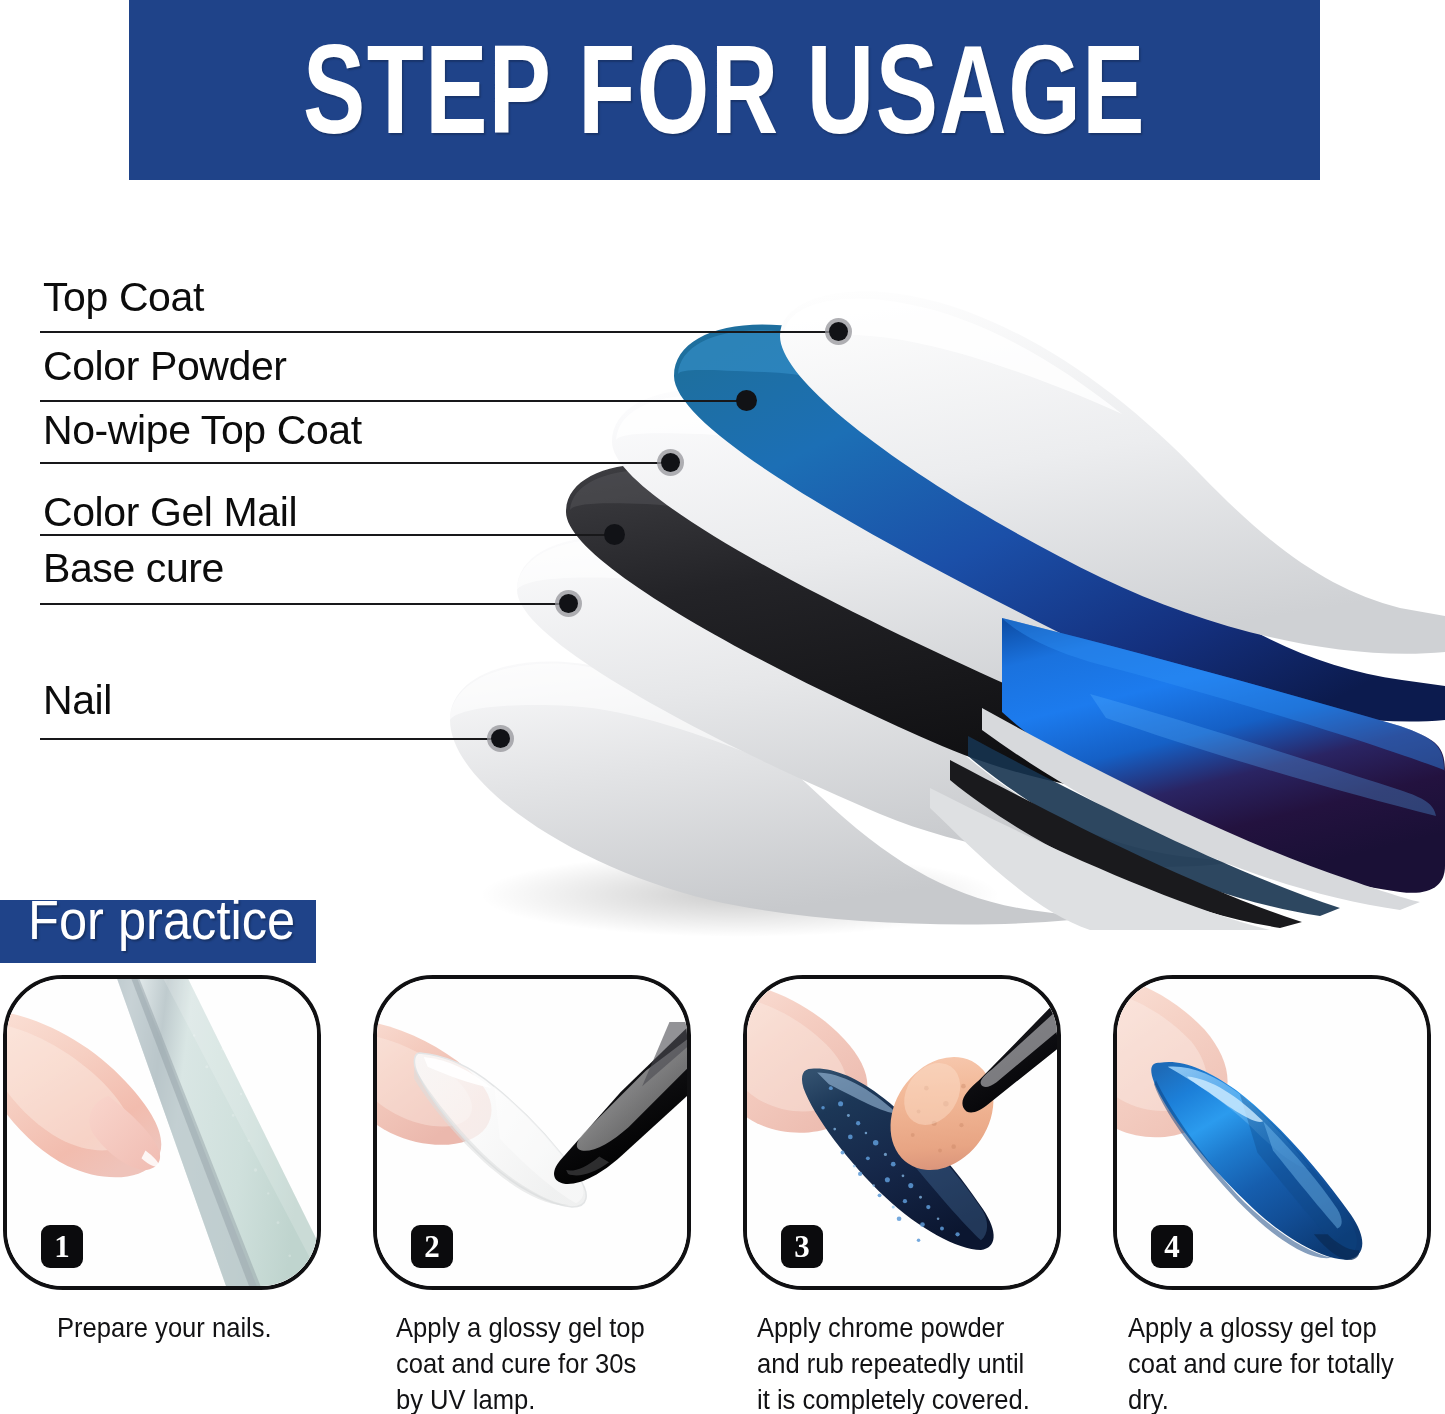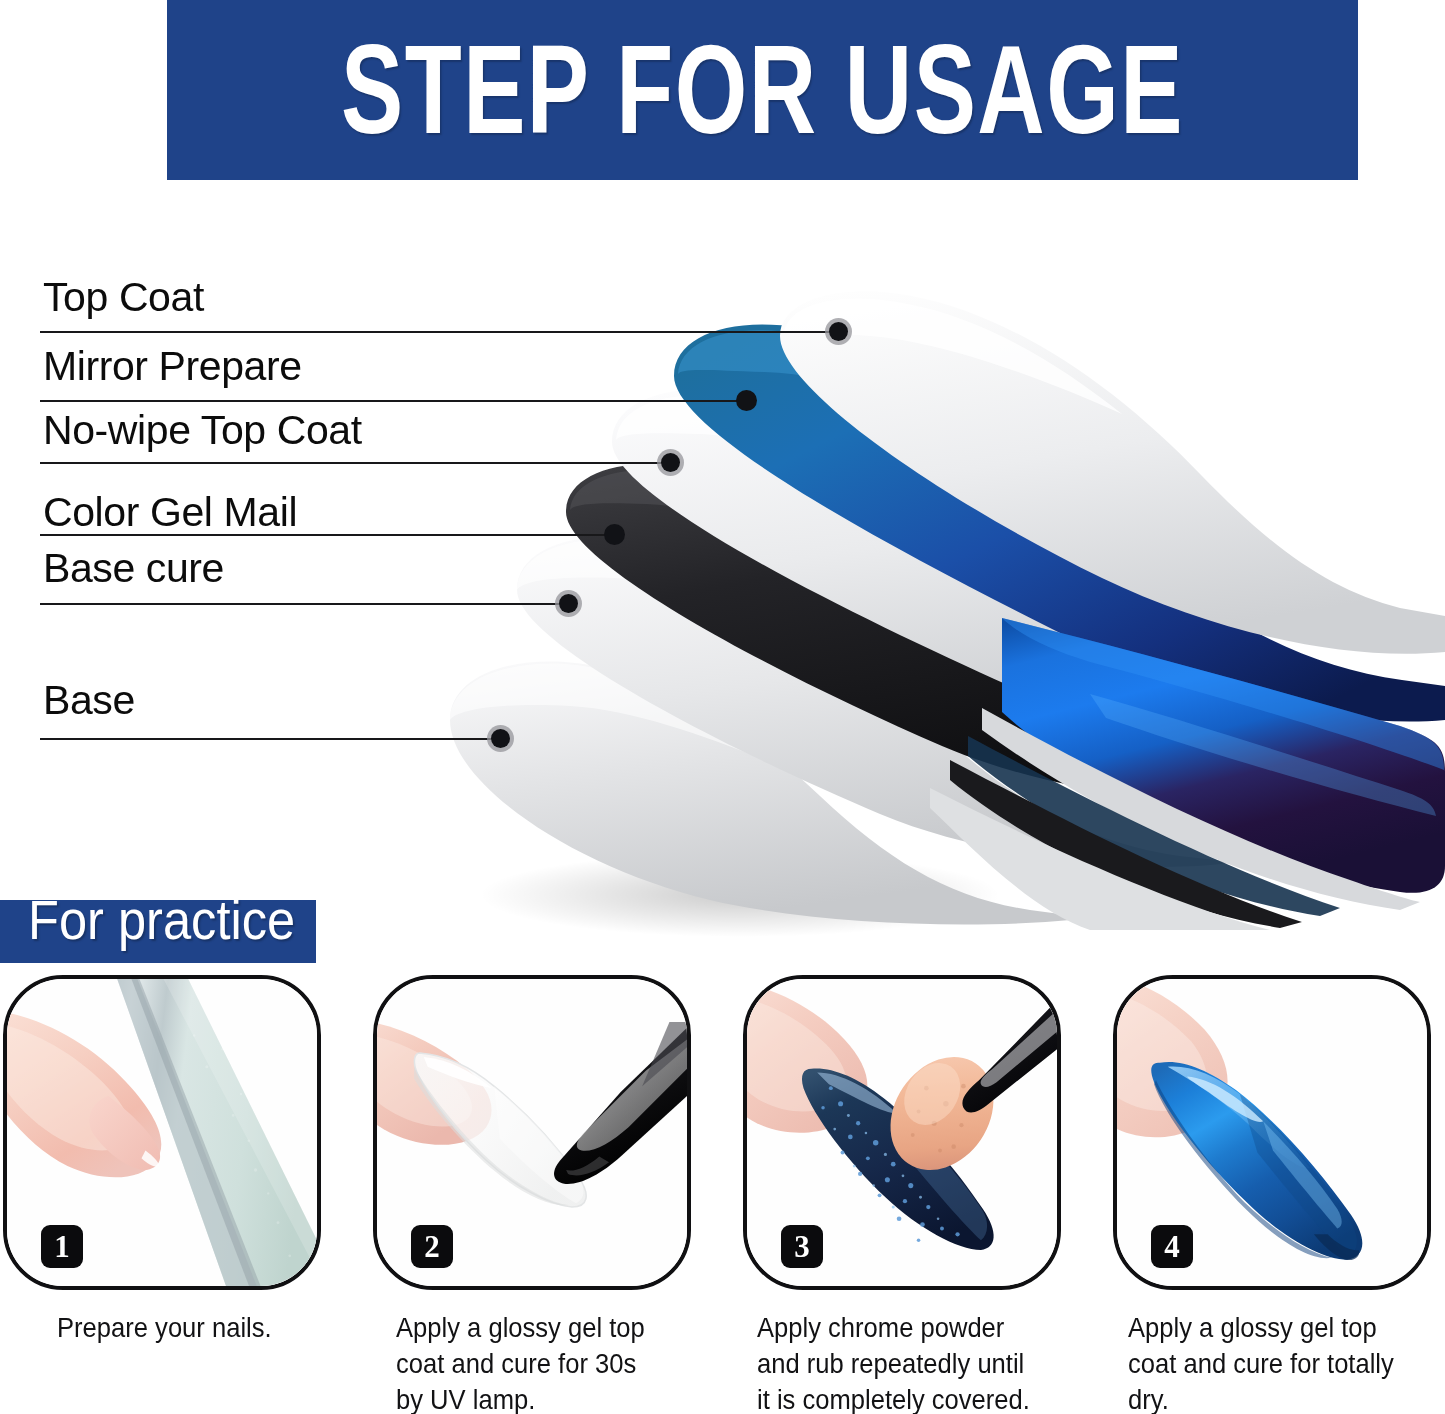--- a/index.html
+++ b/index.html
@@ -8,21 +8,21 @@
     width:1445px; height:1414px;
     position:relative;
     font-family:"Liberation Sans", sans-serif;
     overflow:hidden;
   }
 
   
   #header-banner{
     position:absolute; left:129px; top:0; width:1191px; height:180px;
     background:#1F4389;
-    display:flex; align-items:center; justify-content:center;margin-left:38px;
+    display:flex; align-items:center; justify-content:center;
   }
   #header-title{
     color:#fff;
     font-size:126px;
     font-weight:700;
     letter-spacing:2px;
     transform:scaleX(0.74);
     transform-origin:center center;
     white-space:nowrap;
     line-height:1;
@@ -234,21 +234,21 @@
 
 <div id="layer-legend">
 
   <div class="legend-row">
     <div class="legend-label" style="left:43px; top:277px;">Top Coat</div>
     <div class="legend-line" style="left:40px; top:331px; width:800px;"></div>
     <div class="legend-dot" style="left:829px; top:322px;"></div>
   </div>
 
   <div class="legend-row">
-    <div class="legend-label" style="left:43px; top:346px;">Mirror Prepare</div>
+    <div class="legend-label" style="left:43px; top:346px;">Color Powder</div>
     <div class="legend-line" style="left:40px; top:400px; width:710px;"></div>
     <div class="legend-dot plain" style="left:736px; top:390px;"></div>
   </div>
 
   <div class="legend-row">
     <div class="legend-label" style="left:43px; top:410px;text-align:center;">No-wipe Top Coat</div>
     <div class="legend-line" style="left:40px; top:462px; width:625px;"></div>
     <div class="legend-dot" style="left:661px; top:453px;"></div>
   </div>
 
@@ -258,21 +258,21 @@
     <div class="legend-dot plain" style="left:604px; top:524px;"></div>
   </div>
 
   <div class="legend-row">
     <div class="legend-label" style="left:43px; top:548px;">Base cure</div>
     <div class="legend-line" style="left:40px; top:603px; width:523px;"></div>
     <div class="legend-dot" style="left:559px; top:594px;"></div>
   </div>
 
   <div class="legend-row">
-    <div class="legend-label" style="left:43px; top:680px;">Base</div>
+    <div class="legend-label" style="left:43px; top:680px;">Nail</div>
     <div class="legend-line" style="left:40px; top:738px; width:453px;"></div>
     <div class="legend-dot" style="left:491px; top:729px;"></div>
   </div>
 
 </div>
 
 <div id="practice-badge"></div>
 <div id="practice-badge-text">For practice</div>
 
 <div class="step-card" style="left:3px; top:975px;">

